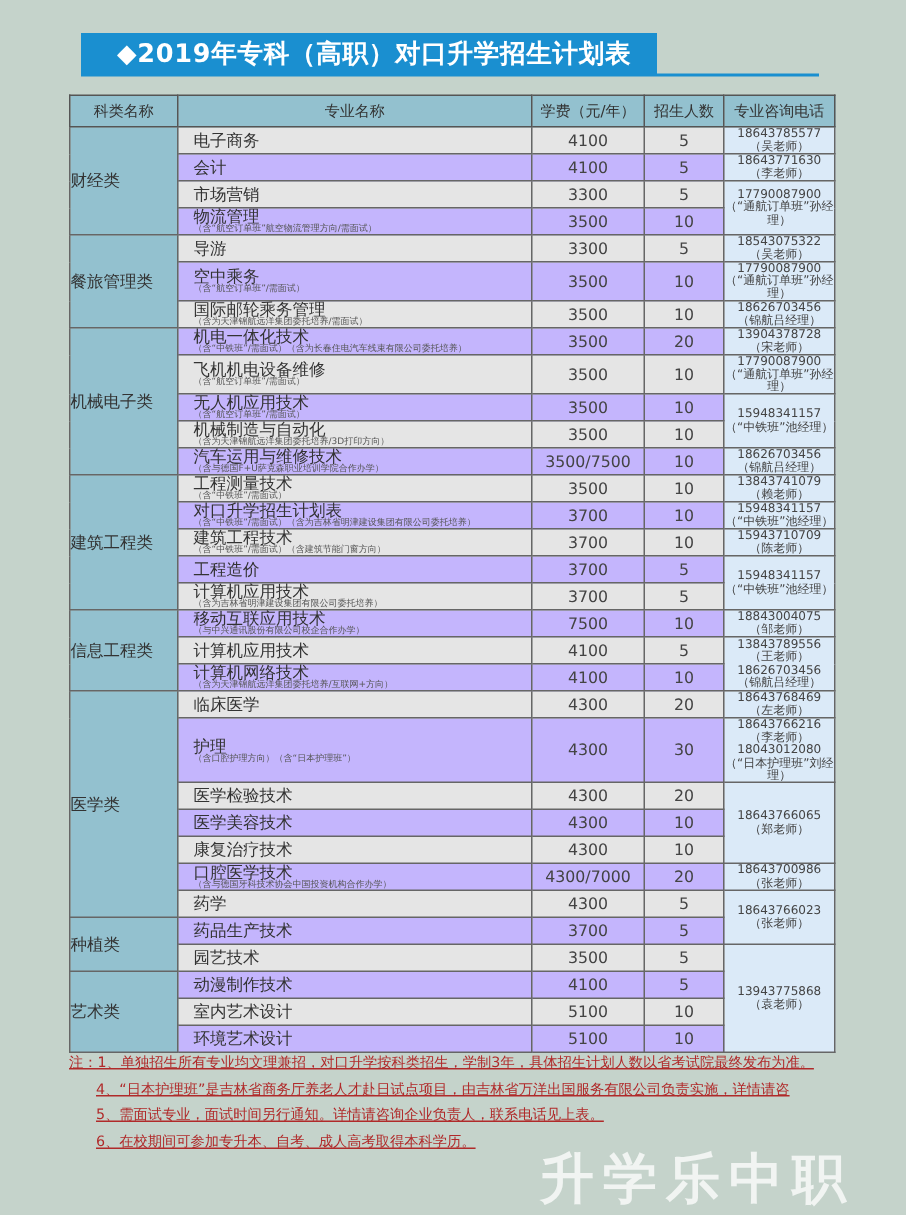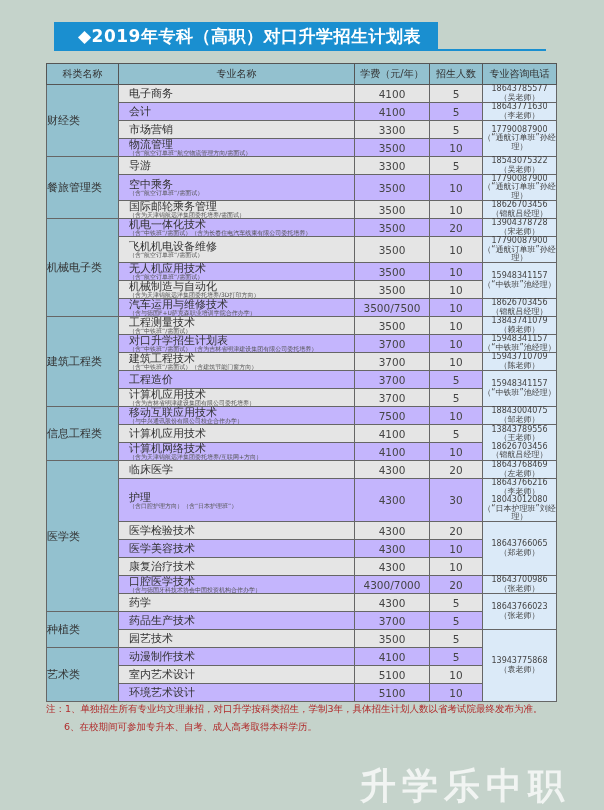--- a/index.html
+++ b/index.html
@@ -10,21 +10,21 @@
   table.plan th{background:#93c1cf;font-weight:normal;height:18px;border:1px solid #555;font-size:10px;color:#333;}
   table.plan td{border:1px solid #666;height:17px;padding:0;vertical-align:middle;}
   td.cat{background:#93c1cf;font-size:11px;color:#333;}
   td.major{padding-left:10px !important;font-size:11px;color:#333;line-height:1.0;}
   td.major .note{display:block;font-size:6px;color:#555;line-height:1;}
   td.num{text-align:center;font-size:10.5px;color:#444;}
   td.phone{background:#dbeaf8;text-align:center;font-size:8px;color:#444;line-height:1.05;}
   tr.w td.major, tr.w td.num{background:#e5e5e5;}
   tr.b td.major, tr.b td.num{background:#c4b5fd;}
   .notes{position:absolute;left:46px;top:700px;width:540px;font-size:9.5px;color:#b02a2a;line-height:17.5px;}
-  .notes .n{white-space:nowrap;}
+  .notes .n{white-space:nowrap;text-decoration:underline;}
   .notes .i1{padding-left:18px;}
   .notes .i2{padding-left:36px;}
   .watermark{position:absolute;left:360px;top:762px;font-size:36px;color:rgba(255,255,255,0.75);letter-spacing:6px;font-weight:bold;}
 </style>
 </head>
 <body>
 
 <div class="title-bar">◆2019年专科（高职）对口升学招生计划表</div>
 <div class="title-underline"></div>
 
@@ -312,16 +312,18 @@
     <tr class="b">
       <td class="major"><span>环境艺术设计</span></td>
       <td class="num">5100</td>
       <td class="num">10</td>
     </tr>
   </tbody>
 </table>
 
 <div class="notes">
   <div class="n">注：1、单独招生所有专业均文理兼招，对口升学按科类招生，学制3年，具体招生计划人数以省考试院最终发布为准。</div>
+  <div class="n i1">4、“日本护理班”是吉林省商务厅养老人才赴日试点项目，由吉林省万洋出国服务有限公司负责实施，详情请咨</div>
+  <div class="n i1">5、需面试专业，面试时间另行通知。详情请咨询企业负责人，联系电话见上表。</div>
   <div class="n i1">6、在校期间可参加专升本、自考、成人高考取得本科学历。</div>
 </div>
 
 <div class="watermark">升学乐中职网</div>
 
 </body></html>

